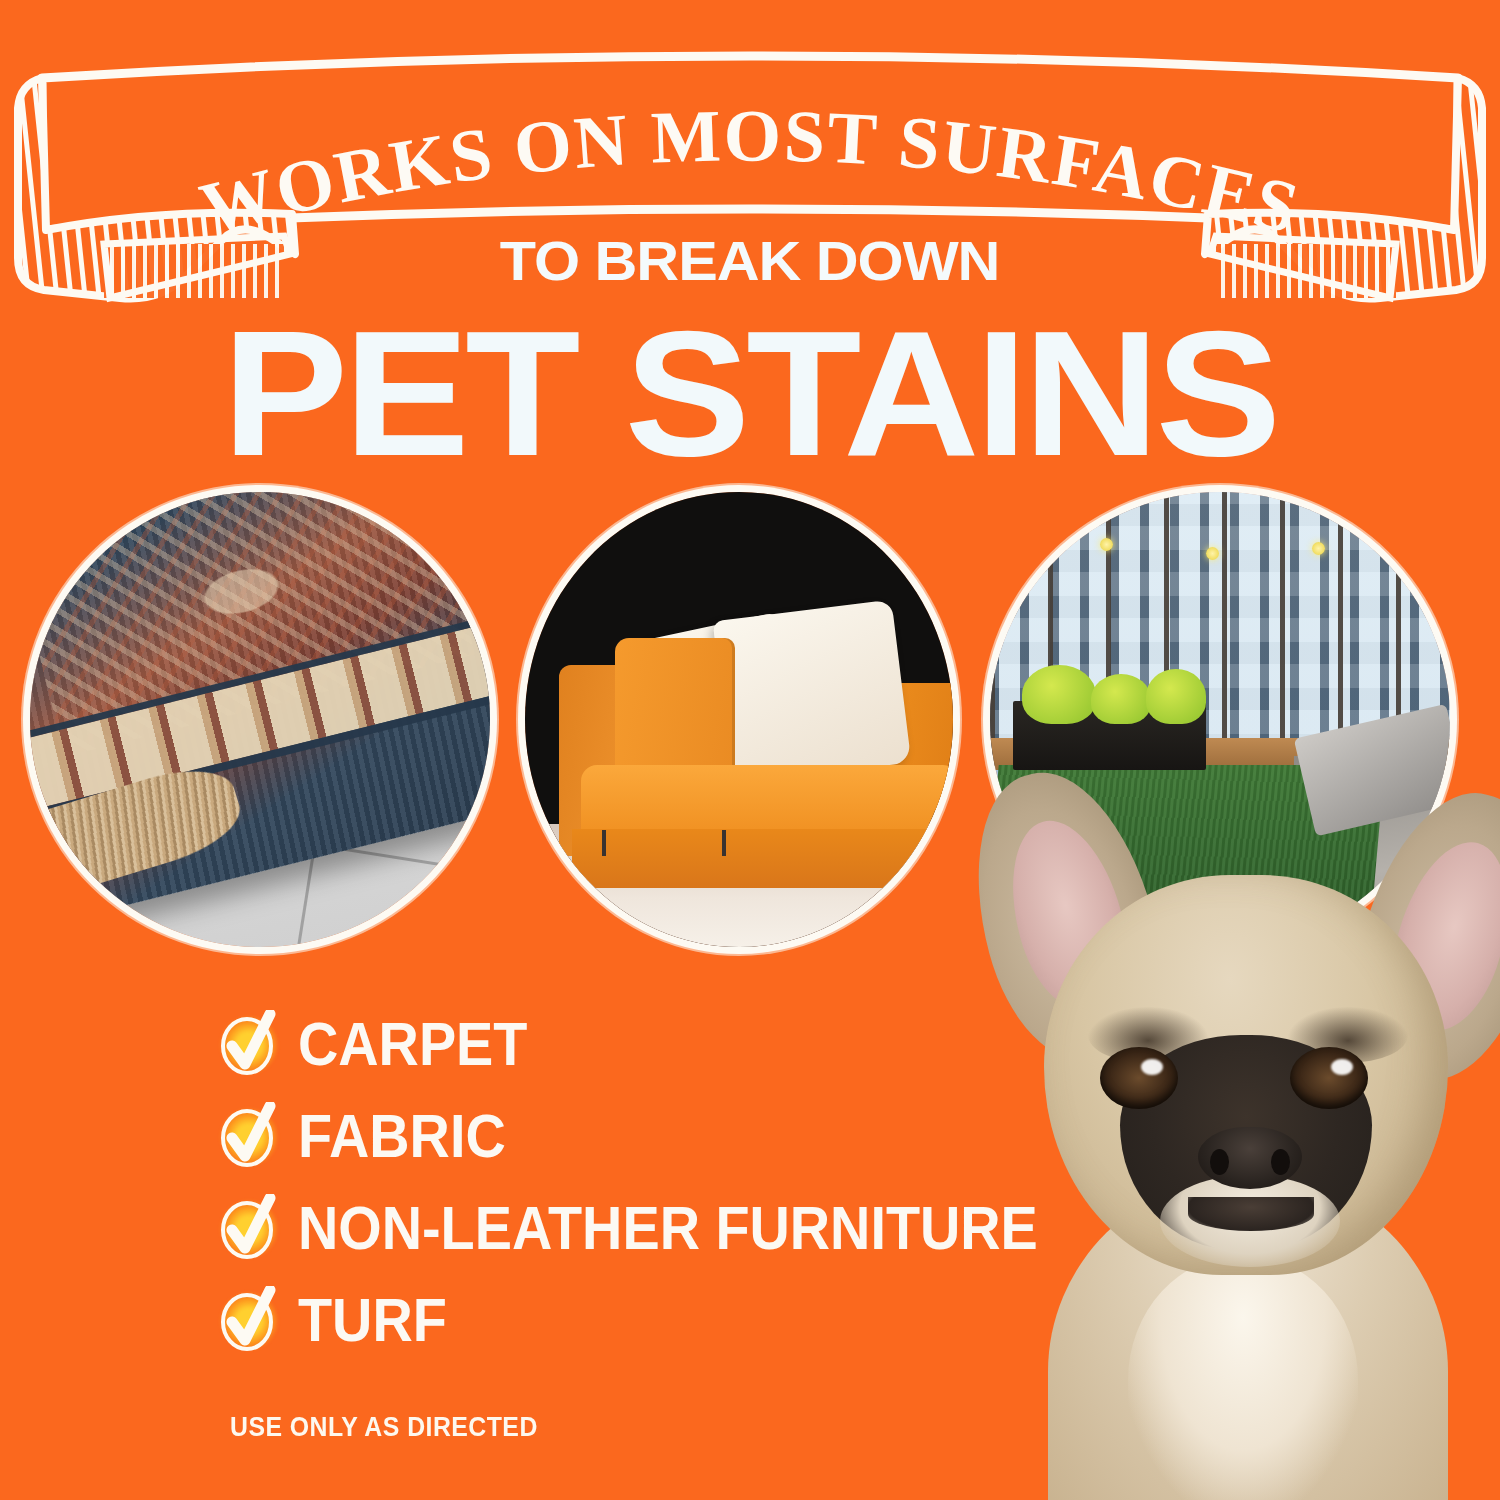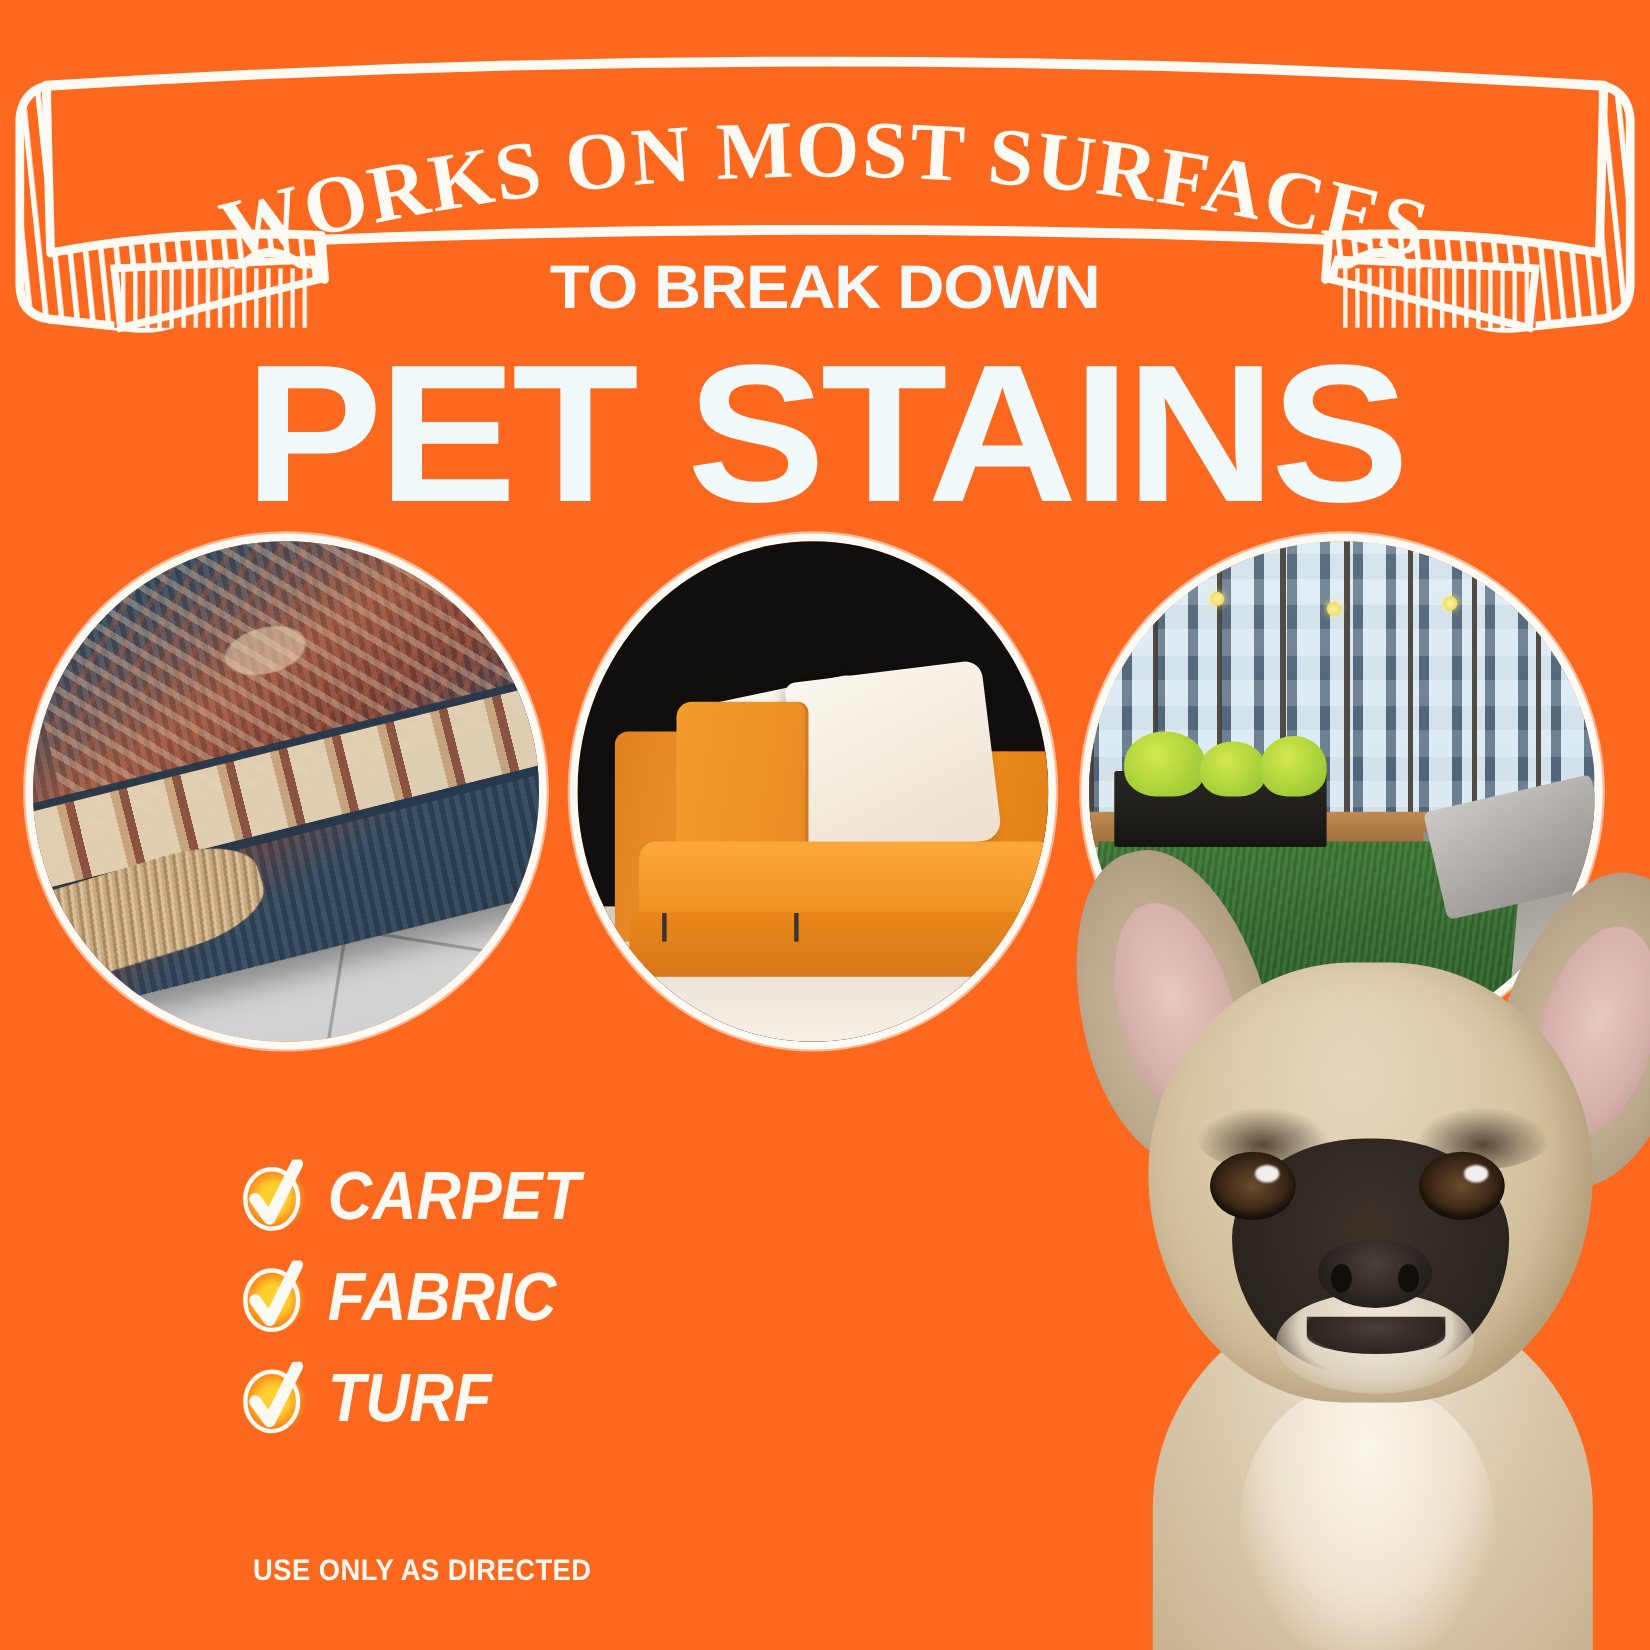--- a/index.html
+++ b/index.html
@@ -180,21 +180,21 @@
   .dog-nose .nost.l{left:12%;}
   .dog-nose .nost.r{right:12%;}
   .dog-muzzle{position:absolute;left:200px;top:440px;width:180px;height:92px;
     background:radial-gradient(ellipse at 50% 35%, #f3ece0 0%, #ded3c0 55%, rgba(222,211,192,0) 85%);
     border-radius:50%;}
   .dog-lip{position:absolute;left:228px;top:462px;width:126px;height:34px;
     background:radial-gradient(ellipse at 50% 30%, #4a3e36 0%, #2b2420 70%, rgba(43,36,32,0) 100%);
     border-radius:0 0 50% 50%;}
 
   
-  #checklist{position:absolute;left:218px;top:1042px;width:900px;font-style:italic;}
+  #checklist{position:absolute;left:218px;top:998px;width:900px;}
   .crow{display:flex;align-items:center;height:92px;}
   .citem{display:flex;align-items:center;}
   .citem .label{
     font-family:"Liberation Sans", sans-serif;
     font-weight:bold;
     font-size:62px;
     line-height:62px;
     letter-spacing:0px;
     color:#fcf9f3;
     margin-left:18px;
@@ -340,20 +340,32 @@
           <svg width="62" height="68" viewBox="0 0 62 68">
             <ellipse cx="29" cy="36" rx="24" ry="27" fill="none" stroke="#fdfaf3" stroke-width="4"></ellipse>
             <path d="M 14,36 L 27,54 L 52,4" fill="none" stroke="#fdfaf3" stroke-width="11" stroke-linecap="round" stroke-linejoin="round"></path>
           </svg>
         </span>
         <span class="label">FABRIC</span>
       </div>
       <div class="gap-b"></div>
     </div>
 
+    <div class="crow">
+      <div class="citem">
+        <span class="check">
+          <span class="glow"></span>
+          <svg width="62" height="68" viewBox="0 0 62 68">
+            <ellipse cx="29" cy="36" rx="24" ry="27" fill="none" stroke="#fdfaf3" stroke-width="4"></ellipse>
+            <path d="M 14,36 L 27,54 L 52,4" fill="none" stroke="#fdfaf3" stroke-width="11" stroke-linecap="round" stroke-linejoin="round"></path>
+          </svg>
+        </span>
+        <span class="label">NON-LEATHER FURNITURE</span>
+      </div>
+    </div>
 
     <div class="crow">
       <div class="citem">
         <span class="check">
           <span class="glow"></span>
           <svg width="62" height="68" viewBox="0 0 62 68">
             <ellipse cx="29" cy="36" rx="24" ry="27" fill="none" stroke="#fdfaf3" stroke-width="4"></ellipse>
             <path d="M 14,36 L 27,54 L 52,4" fill="none" stroke="#fdfaf3" stroke-width="11" stroke-linecap="round" stroke-linejoin="round"></path>
           </svg>
         </span>

